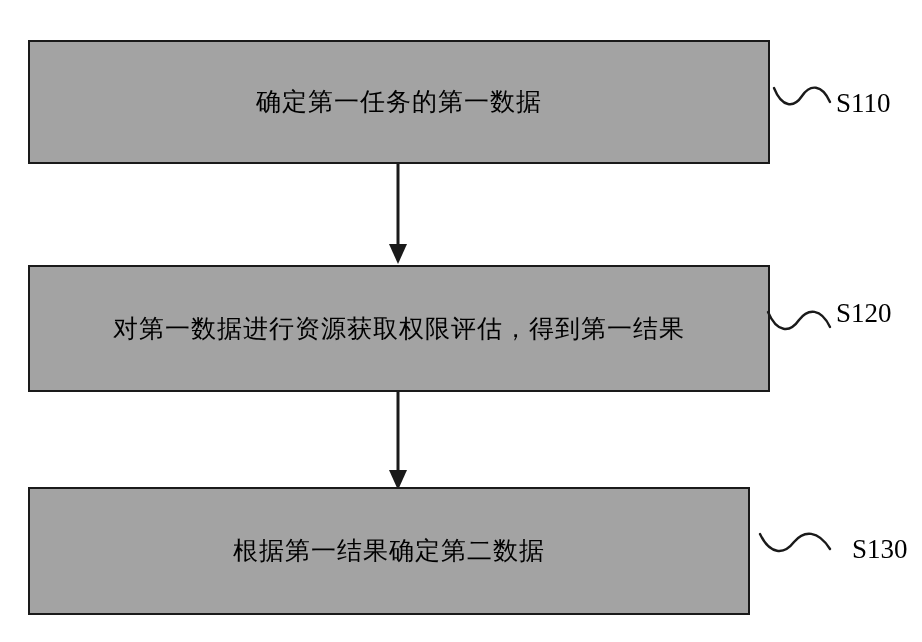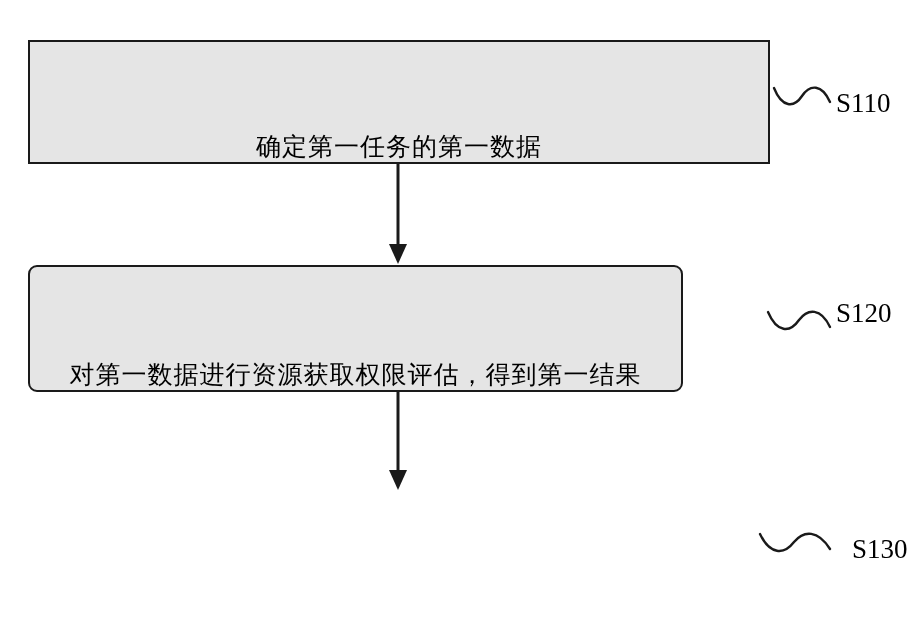--- a/index.html
+++ b/index.html
@@ -17,36 +17,36 @@
   #flow {
     position: absolute;
     left: 0;
     top: 0;
     width: 922px;
     height: 642px;
   }
   .step-box {
     position: absolute;
     border: 2px solid #1a1a1a;
-    background: #e5e5e5;
+    background: #a3a3a3;
     box-sizing: border-box;
     display: flex;
-    align-items: flex-end;
+    align-items: center;
     justify-content: center;
   }
   .step-label {
     font-family: "DejaVu Sans", sans-serif;
     font-size: 25px;
     color: #000000;
     letter-spacing: 1px;
     line-height: 1.2;
     white-space: nowrap;
   }
   .step-box.b1 { left: 28px;  top: 40px;  width: 742px; height: 124px; }
-  .step-box.b2 { left: 28px;  top: 265px; width: 655px; height: 127px; border-radius: 9px; }
+  .step-box.b2 { left: 28px;  top: 265px; width: 742px; height: 127px; }
   .step-box.b3 { left: 28px;  top: 487px; width: 722px; height: 128px; }
 
   .step-box.b2 .step-label { font-size: 25px; }
 
   .ref-tag {
     position: absolute;
     font-family: "Liberation Serif", serif;
     font-size: 27px;
     color: #000000;
     white-space: nowrap;
@@ -103,20 +103,23 @@
   </span>
   <span class="ref-tag r2">S120</span>
 
   <span class="connector c2">
     <svg width="40" height="100" viewBox="0 0 40 100" xmlns="http://www.w3.org/2000/svg">
       <line x1="20" y1="0" x2="20" y2="84" stroke="#1a1a1a" stroke-width="3"></line>
       <polygon points="20,98 11,78 29,78" fill="#1a1a1a"></polygon>
     </svg>
   </span>
 
+  <div class="step-box b3">
+    <span class="step-label">根据第一结果确定第二数据</span>
+  </div>
 
   <span class="squiggle s3">
     <svg width="74" height="30" viewBox="0 0 74 30" xmlns="http://www.w3.org/2000/svg">
       <path d="M2,6 C12,27 26,27 36,14 C46,2 60,2 72,21" fill="none" stroke="#1a1a1a" stroke-width="2.4" stroke-linecap="round"></path>
     </svg>
   </span>
   <span class="ref-tag r3">S130</span>
 
 </div>
 

